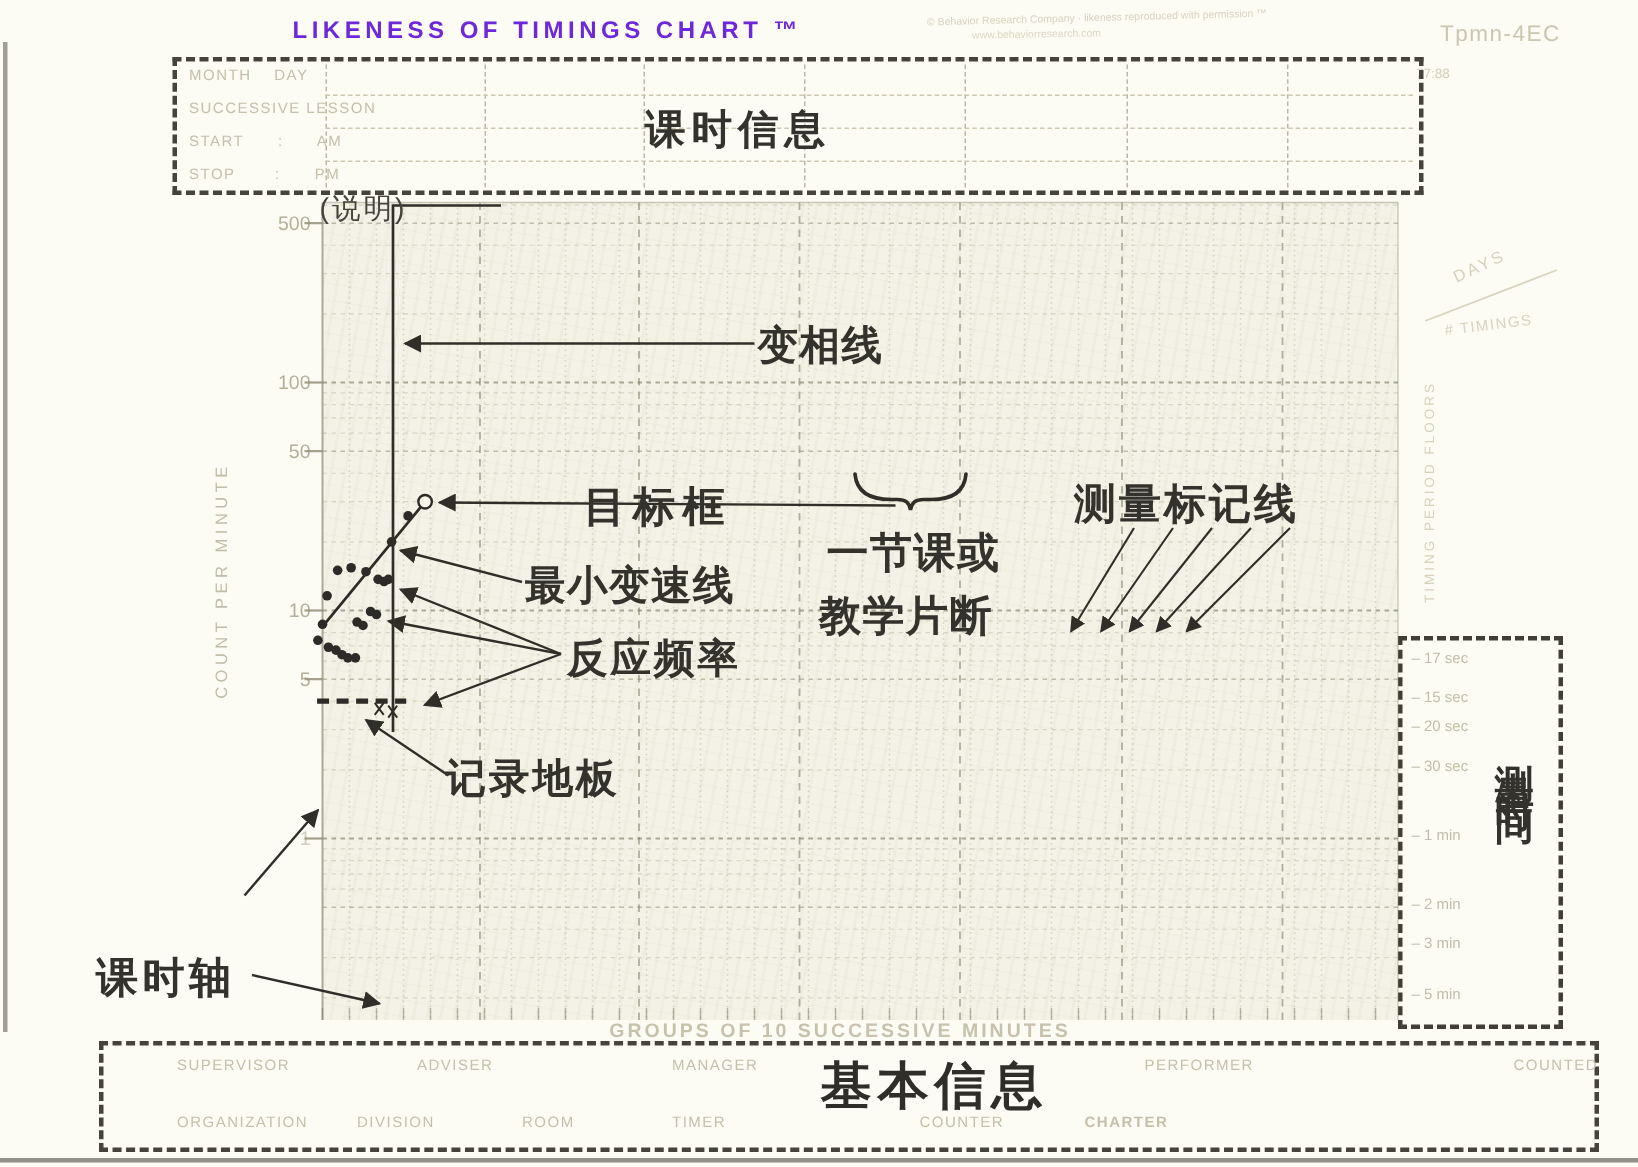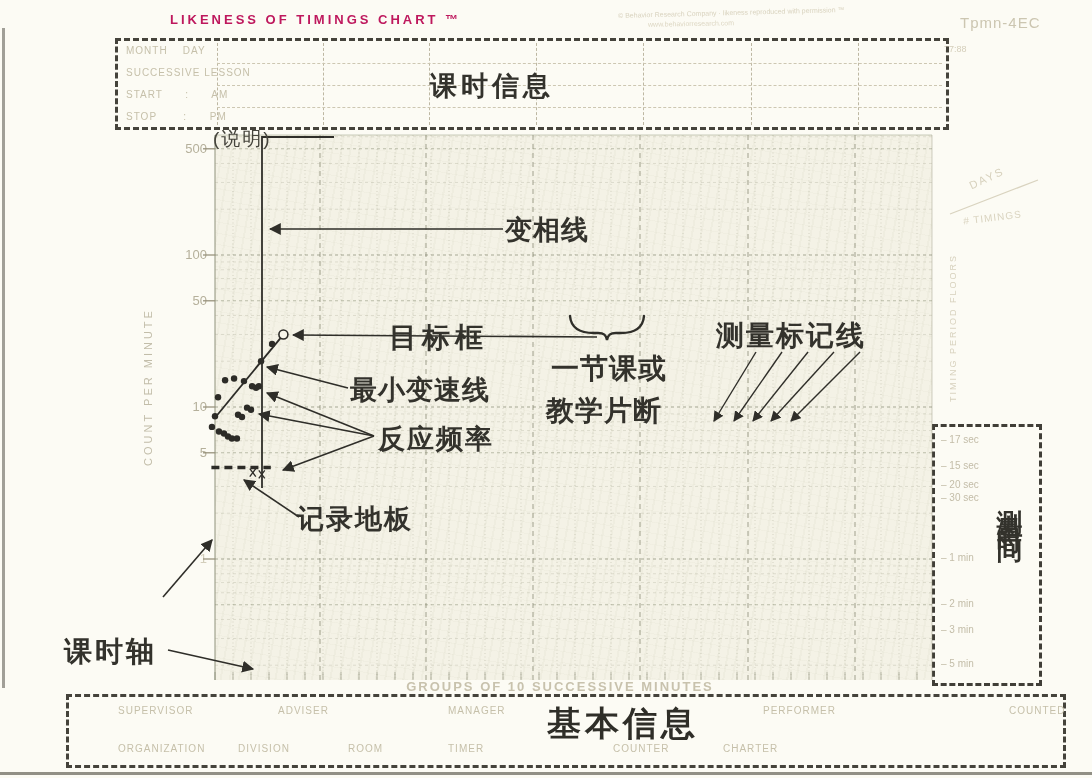--- a/index.html
+++ b/index.html
@@ -32,21 +32,21 @@
   .ytick{position:absolute;left:163px;width:44px;text-align:right;font-size:13px;color:#b5b09b;}
   svg{position:absolute;left:0;top:0;}
   .scan-edge-left{position:absolute;left:2px;top:28px;width:3px;height:660px;background:#55534b;opacity:.55;}
   .scan-edge-bottom{position:absolute;left:0;top:772px;width:1092px;height:3px;background:#6f6c62;opacity:.75;}
 </style>
 </head>
 <body>
 
 <div class="page">
 
-  <div class="preprint" style="left:170px;top:12px;font-size:13px;font-weight:700;letter-spacing:3px;color:#be185d;">LIKENESS OF TIMINGS CHART ™</div>
+  <div class="preprint" style="left:195px;top:12px;font-size:16px;font-weight:700;letter-spacing:3px;color:#6d28d9;">LIKENESS OF TIMINGS CHART ™</div>
   <div class="preprint" style="left:618px;top:9px;font-size:7px;color:#d9d3bf;transform:rotate(-1.5deg);">© Behavior Research Company · likeness reproduced with permission ™</div>
   <div class="preprint" style="left:648px;top:20px;font-size:7px;color:#ddd7c3;transform:rotate(-1deg);">www.behaviorresearch.com</div>
   <div class="preprint" style="left:960px;top:14px;font-size:15px;letter-spacing:1px;color:#ccc6b1;">Tpmn-4EC</div>
   <div class="preprint" style="left:944px;top:44px;font-size:9px;color:#d4ceba;">77:88</div>
 
   <div class="chart-bg"></div>
 
   <div class="hdr">
     <div class="vdiv" style="left:99px;"></div>
     <div class="vdiv" style="left:205px;"></div>
@@ -75,40 +75,40 @@
   <div class="preprint" style="left:68px;top:381px;width:160px;text-align:center;font-size:11px;letter-spacing:3px;color:#c2bda9;transform:rotate(-90deg);">COUNT PER MINUTE</div>
   <div class="preprint" style="left:873px;top:323px;width:160px;text-align:center;font-size:9px;letter-spacing:2px;color:#d7d1bd;transform:rotate(-90deg);">TIMING PERIOD FLOORS</div>
   <div class="preprint" style="left:968px;top:172px;font-size:11px;letter-spacing:2px;color:#d7d1bd;transform:rotate(-25deg);">DAYS</div>
   <div class="preprint" style="left:963px;top:212px;font-size:10px;letter-spacing:1px;color:#d9d3bf;transform:rotate(-7deg);"># TIMINGS</div>
   <div class="preprint" style="left:330px;top:679px;width:460px;text-align:center;font-size:13px;font-weight:700;letter-spacing:2px;color:#c8c2ad;">GROUPS OF 10 SUCCESSIVE MINUTES</div>
 
   <div class="rbox">
     <div class="rtick" style="top:7px;">17 sec</div>
     <div class="rtick" style="top:33px;">15 sec</div>
     <div class="rtick" style="top:52px;">20 sec</div>
-    <div class="rtick" style="top:65px;text-align:right;">30 sec</div>
+    <div class="rtick" style="top:79px;text-align:right;">30 sec</div>
     <div class="rtick" style="top:125px;">1 min</div>
     <div class="rtick" style="top:171px;">2 min</div>
     <div class="rtick" style="top:197px;">3 min</div>
     <div class="rtick" style="top:231px;">5 min</div>
     <div class="rtitle">测量时间</div>
   </div>
 
   <div class="ftr">
     <div class="f1" style="left:24px;">SUPERVISOR</div>
     <div class="f1" style="left:184px;">ADVISER</div>
     <div class="f1" style="left:354px;">MANAGER</div>
     <div class="f1" style="left:669px;">PERFORMER</div>
     <div class="f1" style="left:915px;">COUNTED</div>
     <div class="f2" style="left:24px;">ORGANIZATION</div>
     <div class="f2" style="left:144px;">DIVISION</div>
     <div class="f2" style="left:254px;">ROOM</div>
     <div class="f2" style="left:354px;">TIMER</div>
     <div class="f2" style="left:519px;">COUNTER</div>
-    <div class="f2" style="left:629px;">CHARTER</div>
+    <div class="f2" style="left:629px;font-weight:bold;">CHARTER</div>
     <div class="ftitle">基本信息</div>
   </div>
 
   <svg id="overlay" width="1092" height="778" viewBox="0 0 1092 778">
     <defs>
       <marker id="arw" viewBox="0 0 10 10" refX="9" refY="5" markerWidth="7.5" markerHeight="7.5" orient="auto-start-reverse">
         <path d="M0,0 L10,5 L0,10 z" fill="#2f2e29"></path>
       </marker>
     </defs>
     <g id="grid-layer">

